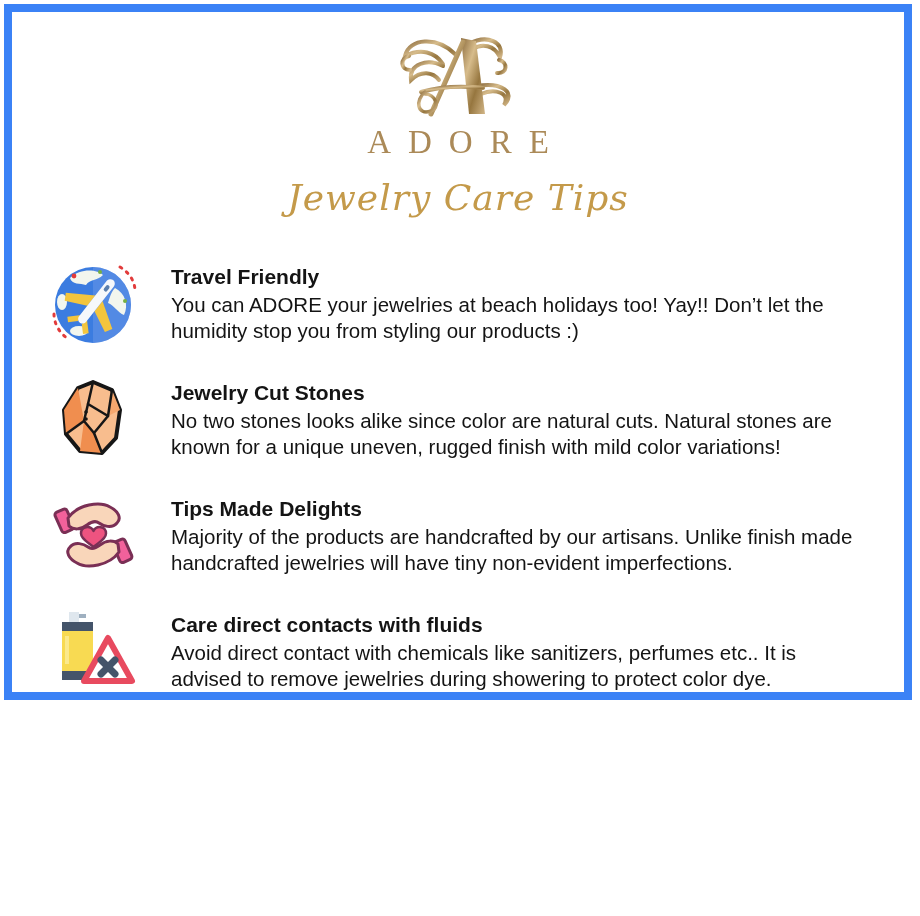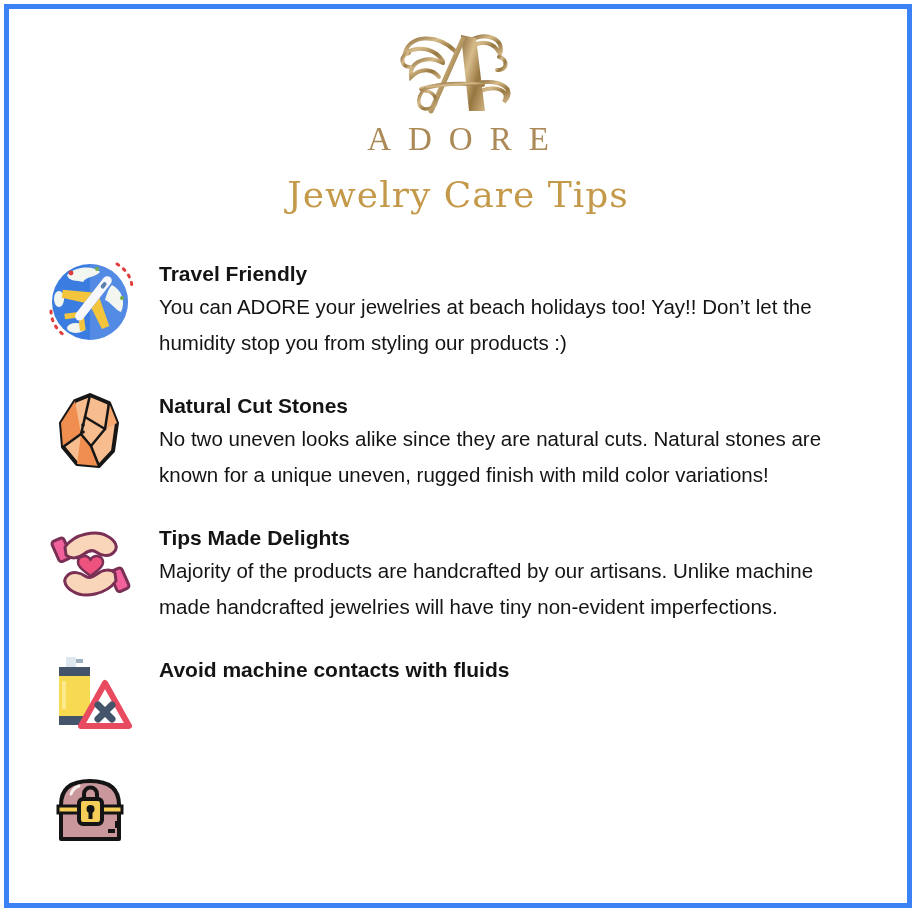--- a/index.html
+++ b/index.html
@@ -1,43 +1,44 @@
 <!DOCTYPE html>
 <html><head>
 <meta charset="utf-8">
 <style>
   html,body{margin:0;padding:0;background:#ffffff;}
   body{width:920px;height:916px;position:relative;font-family:"Liberation Sans",sans-serif;color:#141414;}
   .card{
-    position:absolute;left:4px;top:4px;width:908px;height:904px;
-    box-sizing:border-box;border:5px solid #3b82f6;background:#ffffff;overflow:hidden;
+    position:absolute;left:4px;top:4px;width:908px;height:696px;
+    box-sizing:border-box;border:8px solid #3b82f6;background:#ffffff;overflow:hidden;
   }
   .brand{text-align:center;padding-top:18px;}
   .brand-mark{display:block;margin:0 auto;}
   .brand-name{
     margin-top:2px;
     font-family:"Liberation Serif",serif;
     font-size:33px;font-weight:400;
     letter-spacing:17px;text-indent:17px;
     color:#ab8a58;
   }
   .brand-tagline{
     margin-top:16px;
     font-family:"DejaVu Serif",serif;
+    font-style:italic;
     font-size:36px;
     color:#c49a4a;
     letter-spacing:1px;
   }
   .tips{margin-top:44px;padding:0 40px 0 38px;}
-  .tip{display:flex;align-items:flex-start;gap:24px;margin-bottom:30px;}
+  .tip{display:flex;align-items:flex-start;gap:33px;margin-bottom:30px;}
   .tip-icon{width:88px;height:88px;flex:0 0 88px;margin-top:-2px;}
   .tip-icon svg{display:block;width:88px;height:88px;}
   .tip-text{max-width:740px;}
   .tip-title{font-size:21px;font-weight:bold;line-height:30px;}
-  .tip-body{font-size:20.5px;line-height:36px;}
+  .tip-body{font-size:20.5px;line-height:26px;}
 </style>
 </head>
 <body>
 
 <div class="card">
 
   <div class="brand">
     <svg class="brand-mark" width="170" height="92" viewBox="0 0 170 92" aria-hidden="true">
       <defs>
         <linearGradient id="gold" x1="0" y1="0" x2="1" y2="1">
@@ -114,61 +115,62 @@
             <path d="M43 6 L38 28 L34 45 L44 57 L58 40 L62 14"></path>
             <path d="M38 28 L58 40"></path>
             <path d="M34 45 L16 58"></path>
             <path d="M44 57 L52 77"></path>
           </g>
           <circle cx="36" cy="36" r="1.8" fill="#161616"></circle>
           <circle cx="36" cy="43" r="1.8" fill="#161616"></circle>
         </svg>
       </div>
       <div class="tip-text">
-        <div class="tip-title">Natural Cut Stones</div>
-        <div class="tip-body">No two uneven looks alike since they are natural cuts. Natural stones are known for a unique uneven, rugged finish with mild color variations!</div>
+        <div class="tip-title">Jewelry Cut Stones</div>
+        <div class="tip-body">No two stones looks alike since color are natural cuts. Natural stones are known for a unique uneven, rugged finish with mild color variations!</div>
       </div>
     </div>
 
     <div class="tip">
       <div class="tip-icon">
         <svg viewBox="0 0 88 88">
           <g stroke="#7a2f55" stroke-width="3" stroke-linejoin="round">
             <rect x="8" y="18" width="13" height="22" rx="3" fill="#f2619b" transform="rotate(-24 14 29)"></rect>
             <path d="M18 26 C 28 12 50 9 60 15 C 68 19 72 26 67 31 C 62 37 53 34 49 31 C 45 28 41 30 37 33 C 31 38 23 38 19 34 Z" fill="#f9d6ba"></path>
             <rect x="66" y="48" width="13" height="22" rx="3" fill="#f2619b" transform="rotate(-24 72 59)"></rect>
             <path d="M69 60 C 59 74 37 77 27 71 C 19 67 15 60 20 55 C 25 49 34 52 38 55 C 42 58 46 56 50 53 C 56 48 64 48 68 52 Z" fill="#f9d6ba"></path>
           </g>
           <path d="M43.5 39 c -3 -6 -12.5 -5 -12.5 2.5 c 0 6 8.5 9.5 12.5 13.5 c 4 -4 12.5 -7.5 12.5 -13.5 c 0 -7.5 -9.5 -8.5 -12.5 -2.5 Z" fill="#ee5380" stroke="#7a2f55" stroke-width="2.5" stroke-linejoin="round"></path>
         </svg>
       </div>
       <div class="tip-text">
         <div class="tip-title">Tips Made Delights</div>
-        <div class="tip-body">Majority of the products are handcrafted by our artisans. Unlike machine made handcrafted jewelries will have tiny non-evident imperfections.</div>
+        <div class="tip-body">Majority of the products are handcrafted by our artisans. Unlike finish made handcrafted jewelries will have tiny non-evident imperfections.</div>
       </div>
     </div>
 
     <div class="tip">
       <div class="tip-icon">
         <svg viewBox="0 0 88 88">
           <rect x="19" y="4" width="10" height="11" fill="#dfe7ee"></rect>
           <rect x="29" y="6" width="7" height="4" fill="#9fb0c0"></rect>
           <rect x="12" y="14" width="31" height="58" fill="#f8da52"></rect>
           <rect x="12" y="14" width="31" height="9" fill="#44546a"></rect>
           <rect x="12" y="63" width="31" height="9" fill="#44546a"></rect>
           <rect x="15" y="28" width="4" height="28" fill="#fbe98c"></rect>
           <path d="M58 30 L82 73 L34 73 Z" fill="#ffffff" stroke="#e84a5f" stroke-width="6" stroke-linejoin="round"></path>
           <g stroke="#44546a" stroke-width="7" stroke-linecap="round">
             <path d="M51 52 L65 66"></path>
             <path d="M65 52 L51 66"></path>
           </g>
         </svg>
       </div>
       <div class="tip-text">
-        <div class="tip-title">Avoid machine contacts with fluids</div>
+        <div class="tip-title">Care direct contacts with fluids</div>
+        <div class="tip-body">Avoid direct contact with chemicals like sanitizers, perfumes etc.. It is advised to remove jewelries during showering to protect color dye.</div>
       </div>
     </div>
 
     <div class="tip">
       <div class="tip-icon">
         <svg viewBox="0 0 88 88">
           <path d="M14 36 Q 14 12 43 12 Q 72 12 72 36 L72 40 L14 40 Z" fill="#c9979c" stroke="#141414" stroke-width="4" stroke-linejoin="round"></path>
           <rect x="14" y="40" width="58" height="30" fill="#c9979c" stroke="#141414" stroke-width="4" stroke-linejoin="round"></rect>
           <rect x="11" y="37" width="64" height="7" fill="#f6ce57" stroke="#141414" stroke-width="3"></rect>
           <path d="M24 25 Q 26 19 32 17" fill="none" stroke="#f7f1ee" stroke-width="3" stroke-linecap="round"></path>

